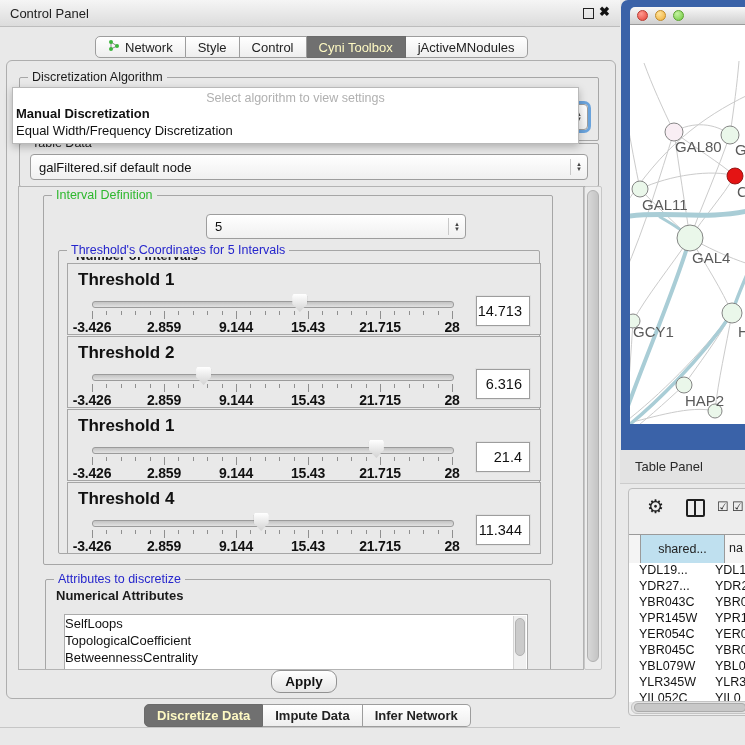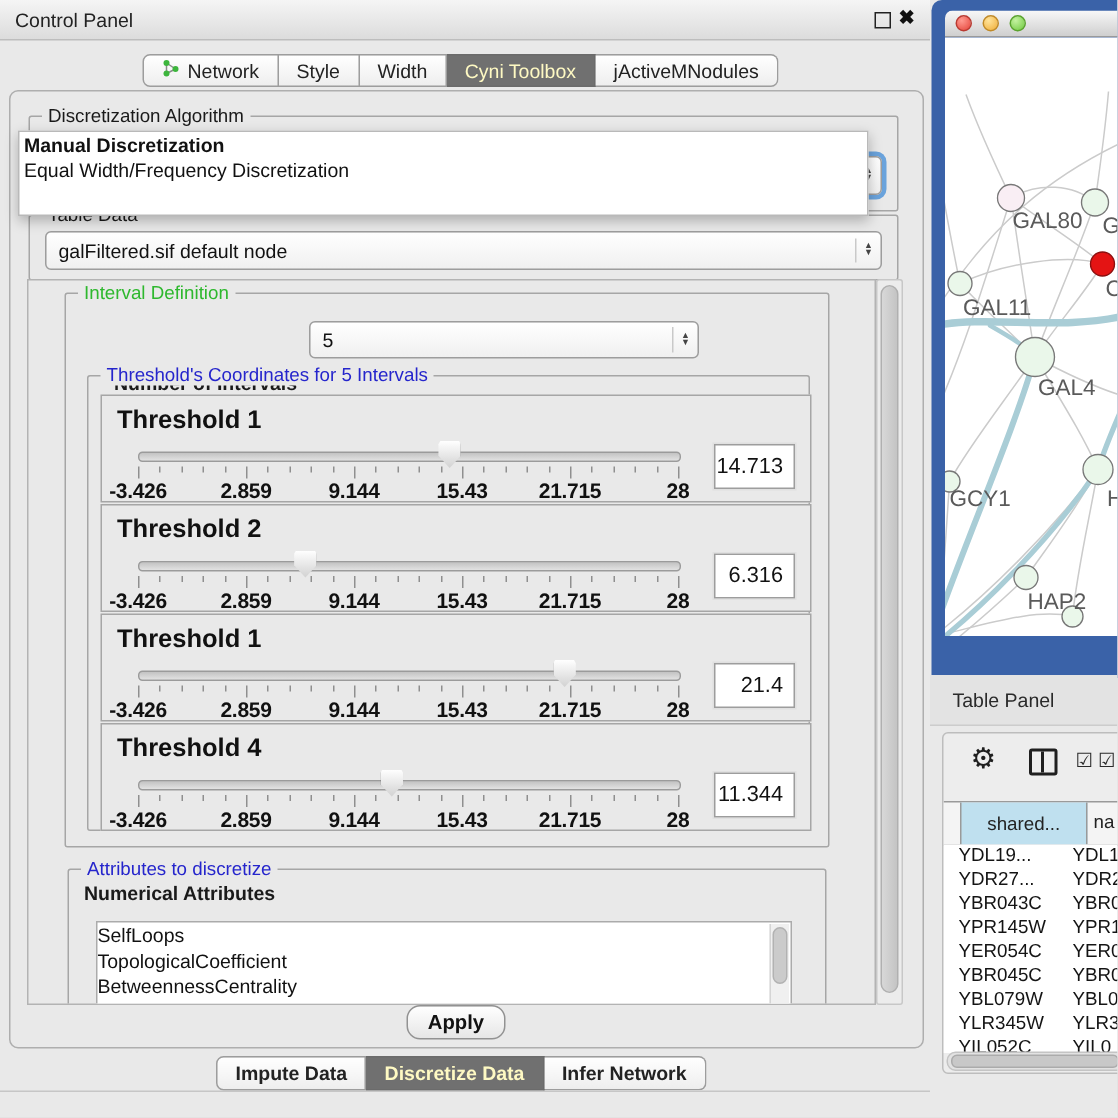--- a/index.html
+++ b/index.html
@@ -120,21 +120,21 @@
             <circle cx="3" cy="3" r="2" fill="#3db53d"></circle>
             <circle cx="3" cy="10" r="2" fill="#3db53d"></circle>
             <circle cx="9" cy="7" r="2" fill="#3db53d"></circle>
           </svg></span>
         <span>Network</span>
       </div>
       <div class="tab">
         <span>Style</span>
       </div>
       <div class="tab">
-        <span>Width</span>
+        <span>Control</span>
       </div>
       <div class="tab sel">
         <span>Cyni Toolbox</span>
       </div>
       <div class="tab">
         <span>jActiveMNodules</span>
       </div>
     </div>
 
   <div id="main-panel" class="abs">
@@ -356,30 +356,31 @@
           </div>
       </div>
     </div>
   </div>
 
   <div class="vsb abs" style="left:584px;top:186px;width:16px;height:482px;">
     <div class="thumb" style="top:3px;height:470px;"></div>
   </div>
 
   <div id="algo-popup" class="abs">
+    <div class="ph">Select algorithm to view settings</div>
     <div class="opt bold">Manual Discretization</div>
     <div class="opt">Equal Width/Frequency Discretization</div>
   </div>
 
   <div id="bottom-tabs" class="abs tabrow">
-      <div class="tab">
-        <span>Impute Data</span>
-      </div>
       <div class="tab sel">
         <span>Discretize Data</span>
+      </div>
+      <div class="tab">
+        <span>Impute Data</span>
       </div>
       <div class="tab">
         <span>Infer Network</span>
       </div>
     </div>
   <div class="divider-bottom abs"></div>
 
   <div id="net-frame" class="abs"></div>
   <div id="net-titlebar" class="abs">
     <span class="light red"></span>

